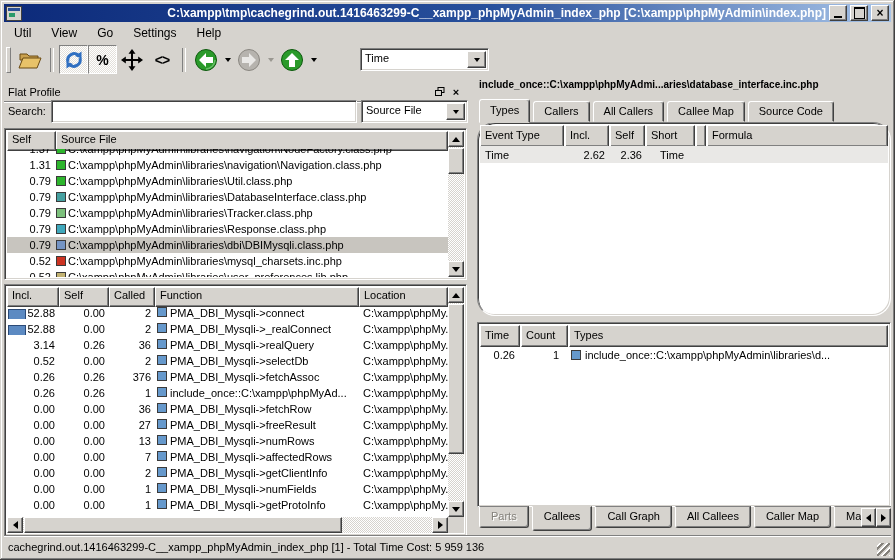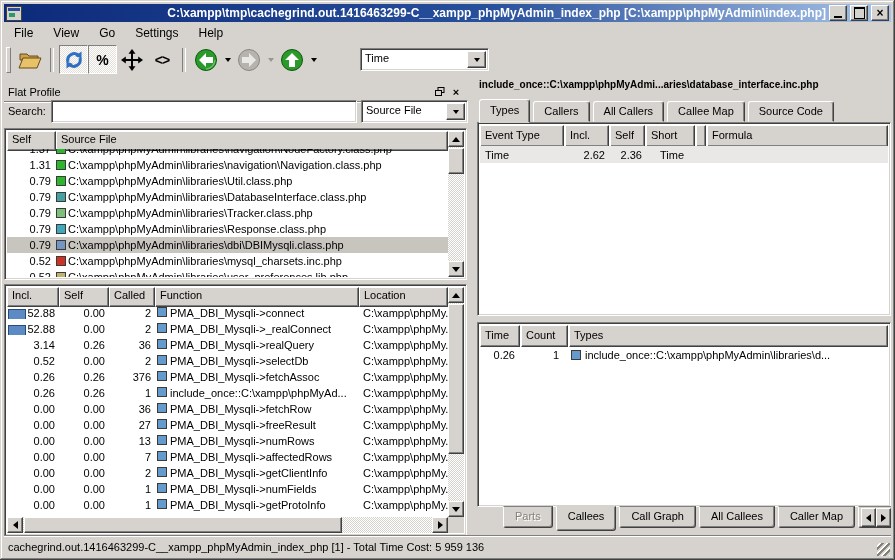--- a/index.html
+++ b/index.html
@@ -101,42 +101,42 @@
   .t-lf{width:0;height:0;border:4px solid transparent;border-right:5px solid #000;margin-left:-4px;}
   .t-rt{width:0;height:0;border:4px solid transparent;border-left:5px solid #000;margin-right:-4px;}
   .corner{position:absolute;right:2px;bottom:2px;width:16px;height:16px;background:#d6d3ce;}
   
   .rp-title{position:absolute;left:0;top:1px;right:0;height:19px;font-weight:bold;font-size:10px;
      white-space:nowrap;overflow:hidden;padding-left:2px;}
   .rp-tabs{position:absolute;left:2px;top:22px;right:0;height:22px;display:flex;align-items:flex-end;gap:3px;}
   .tab{height:19px;line-height:19px;padding:0 10px;background:#d6d3ce;border:1px solid;
      border-color:#fff #404040 transparent #fff;box-shadow:inset -1px 0 0 #808080;border-radius:3px 3px 0 0;white-space:nowrap;}
   .tab.active{height:22px;line-height:21px;z-index:2;margin-bottom:-1px;}
-  .rp-types{left:0;top:44px;right:0;height:192px;}
+  .rp-types{left:0;top:44px;right:0;height:192px;border-radius:18px;}
   .rp-callees{left:0;top:244px;right:0;height:183px;}
   .types-head{position:absolute;left:2px;top:2px;right:2px;height:20px;display:flex;gap:1px;}
   .types-head .hcell{height:20px;padding-top:3px;}
   .th-event{width:84px;} .th-incl{width:44px;} .th-self{width:35px;} .th-short{width:49px;} .th-sp{width:9px;} .th-formula{flex:1;}
   .types-row{position:absolute;left:2px;top:23px;right:2px;height:17px;display:flex;background:#e9e8e6;align-items:center;}
   .tr-event{width:84px;padding-left:5px;box-sizing:border-box;}
   .tr-incl{width:44px;text-align:right;padding-right:3px;box-sizing:border-box;}
   .tr-self{width:35px;text-align:right;padding-right:1px;box-sizing:border-box;}
   .tr-short{width:58px;text-align:center;box-sizing:border-box;}
   .callees-head{position:absolute;left:2px;top:2px;right:2px;height:20px;display:flex;gap:1px;}
   .callees-head .hcell{height:20px;padding-top:3px;}
   .ch-time{width:40px;} .ch-count{width:47px;} .ch-callee{flex:1;}
   .callee-row{position:absolute;left:2px;top:23px;right:2px;height:17px;display:flex;align-items:center;white-space:nowrap;overflow:hidden;}
   .cr-time{width:40px;text-align:right;padding-right:5px;box-sizing:border-box;flex:none;}
   .cr-count{width:47px;text-align:right;padding-right:8px;box-sizing:border-box;flex:none;}
   .cr-callee{flex:1;display:flex;align-items:center;gap:4px;overflow:hidden;padding-left:4px;}
   .rp-bottom-tabs{position:absolute;left:2px;top:428px;right:0;height:26px;display:flex;align-items:flex-start;gap:3px;overflow:hidden;}
   .btab{height:20px;line-height:19px;padding:0 11px;background:#d6d3ce;border:1px solid;
      border-color:#fff #404040 #404040 #fff;box-shadow:inset -1px -1px 0 #808080;border-radius:0 0 3px 3px;border-top-color:#808080;white-space:nowrap;}
   .btab.active{height:23px;border-top-color:transparent;z-index:2;}
-  .btab.disabled{color:#84817b;text-shadow:1px 1px 0 #fff;margin-left:24px;}
+  .btab.disabled{color:#84817b;text-shadow:1px 1px 0 #fff;}
   .tabscroll{position:absolute;right:0;top:2px;display:flex;z-index:5;}
   .tabscroll .sb-btn{position:static;width:15px;height:19px;}
   
   .statusbar{position:absolute;left:4px;top:535px;right:4px;height:21px;display:flex;align-items:center;
      border-top:1px solid #808080;box-shadow:inset 0 1px 0 #fff;padding-left:4px;}
   .status-text{flex:1;white-space:nowrap;overflow:hidden;}
   .sizegrip{width:13px;height:13px;align-self:flex-end;margin:0 1px 1px 0;
      background:repeating-linear-gradient(135deg,transparent 0 2px,#fff 2px 3px,#84817b 3px 5px);}
   .num{font-variant-numeric:tabular-nums;}
 </style>
@@ -153,21 +153,21 @@
       </span>
     <span class="winbtn raised">
         <span class="glyph-max"></span>
       </span>
     <span class="winbtn raised">
         <span class="glyph-close">×</span>
       </span>
   </div>
 
   <div class="menubar">
-      <div class="menu-item">File</div>
+      <div class="menu-item">Util</div>
       <div class="menu-item">View</div>
       <div class="menu-item">Go</div>
       <div class="menu-item">Settings</div>
       <div class="menu-item">Help</div>
     </div>
 
   <div class="toolbar">
     <span class="tb-handle"></span>
     <span class="tb-btn">
       <svg width="24" height="20" viewBox="0 0 24 20">

